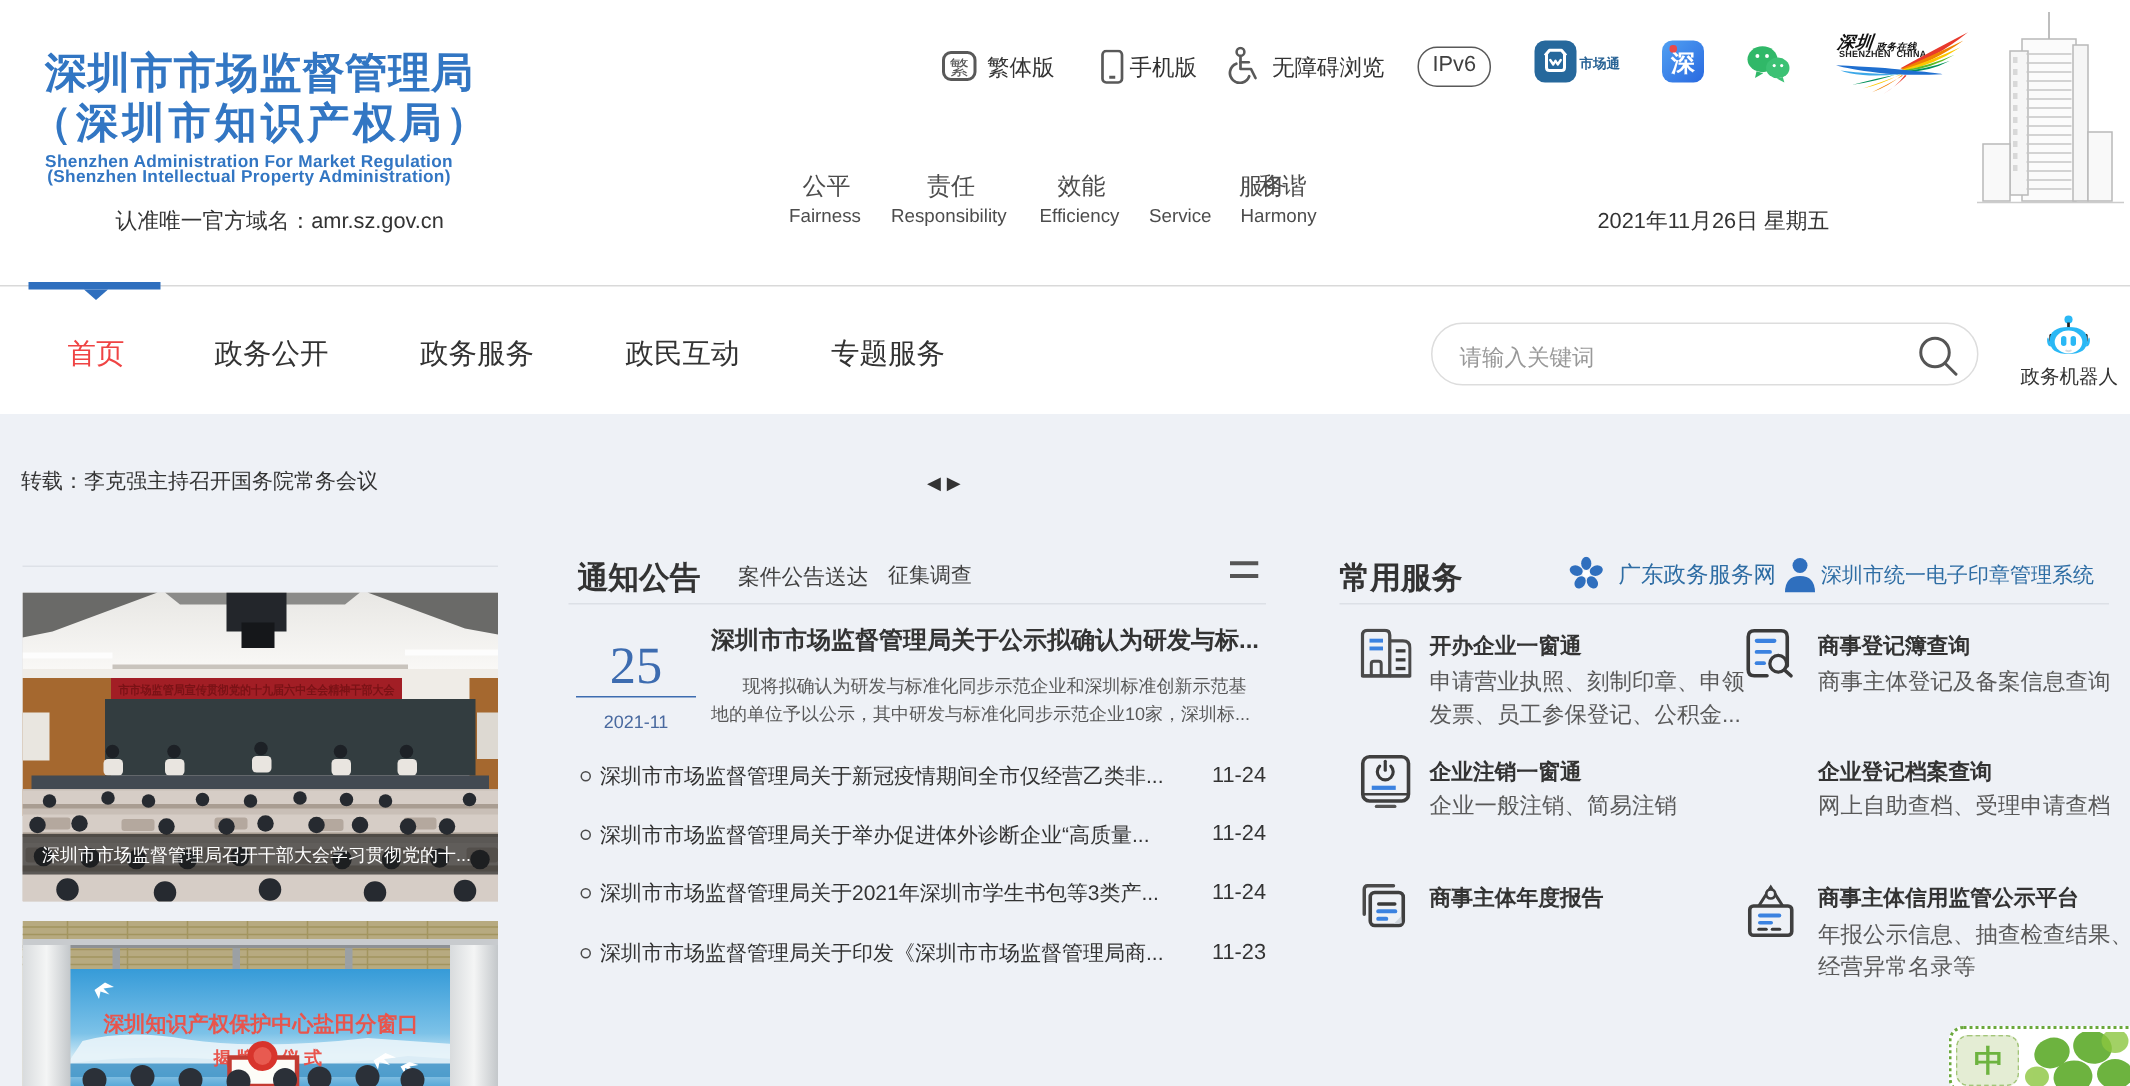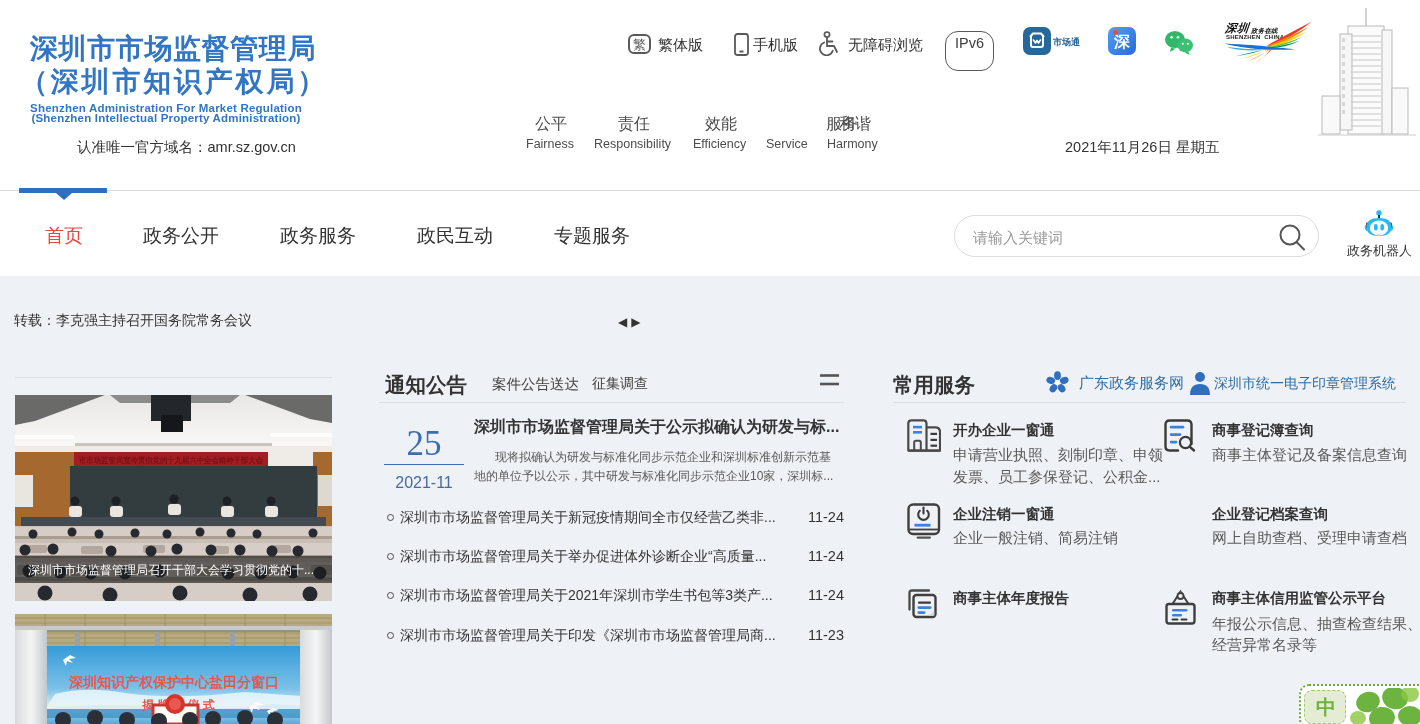--- a/index.html
+++ b/index.html
@@ -29,21 +29,21 @@
 .contentbg { left:0; top:276px; width:1420px; height:448px; background:#eef1f6; }
 .ticker { left:14px; top:312px; font-size:14px; color:#333; }
 .tickarrows { left:618px; top:315px; font-size:12px; color:#333; letter-spacing:4px;}
 .colhr { top:377px; height:1px; background:#dde1e7; }
 
 .sec-title { top:371px; font-size:20.5px; font-weight:bold; color:#333; }
 .sec-tab { top:375px; font-size:14.5px; color:#404040; }
 .sechr { top:402px; height:1px; background:#dce0e6; }
 .d25 { left:384px; top:424px; width:80px; text-align:center; font-family:"Liberation Serif",serif; font-size:35px; color:#3d6cb0; }
 .d25line { left:384px; top:463.5px; width:80px; height:1.6px; background:#3d6cb0; }
-.d25m { left:384px; top:474px; width:80px; text-align:center; font-size:16px; color:#49699f; }
+.d25m { left:384px; top:474px; width:80px; text-align:center; font-size:12px; color:#49699f; }
 .nhead { left:474px; top:417px; font-size:16px; font-weight:bold; color:#333; white-space:nowrap;}
 .nsum { left:474px; top:448px; width:364px; font-size:12px; color:#595959; line-height:18.7px; text-indent:21px;}
 .nitem { left:387px; top:0; width:457px; font-size:14px; color:#333; white-space:nowrap;}
 .bul { display:inline-block; width:7px; height:7px; border:1.3px solid #4a4a4a; border-radius:50%; margin-right:6px; vertical-align:1px; box-sizing:border-box;}
 .ndate { font-size:14.5px; color:#333; position:absolute; right:0; top:0;}
 
 .svc-t { top:421px; font-size:14.5px; font-weight:bold; color:#333; }
 .svc-d { font-size:15px; color:#595959; line-height:22px; }
 .bluelink { font-size:15px; color:#2e6da4; white-space:nowrap; }
 </style>
@@ -63,21 +63,21 @@
       <rect x="6.5" y="17.5" width="4" height="2" fill="#595959"></rect>
     </svg>
   <div class="abs util" style="left:753px;">手机版</div>
   <svg class="abs" style="left:817px;top:31px;" width="26" height="25" viewBox="0 0 26 25">
       <circle cx="10" cy="3.6" r="2.6" fill="none" stroke="#595959" stroke-width="1.7"></circle>
       <path d="M10 7 L10 15 L17 15 L20 21" fill="none" stroke="#595959" stroke-width="1.8" stroke-linecap="round" stroke-linejoin="round"></path>
       <path d="M10 10.5 L15.5 10.5" stroke="#595959" stroke-width="1.8" stroke-linecap="round"></path>
       <path d="M7.2 11.5 A6.6 6.6 0 1 0 15.8 19.8" fill="none" stroke="#595959" stroke-width="1.8" stroke-linecap="round"></path>
     </svg>
   <div class="abs util" style="left:848px;">无障碍浏览</div>
-  <div class="abs" style="left:945px;top:31px;width:49px;height:40px;border:1.5px solid #595959;border-radius:13px;text-align:center;font-size:14.5px;color:#404040;line-height:22px;">IPv6</div>
+  <div class="abs" style="left:945px;top:31px;width:49px;height:27px;border:1.5px solid #595959;border-radius:13px;text-align:center;font-size:14.5px;color:#404040;line-height:22px;">IPv6</div>
 
   <div class="abs" style="left:1023px;top:27px;width:28px;height:28px;background:#26689c;border-radius:7px;"></div>
   <svg class="abs" style="left:1023px;top:27px;" width="28" height="28" viewBox="0 0 28 28">
       <path d="M8 9 L8 18 Q8 20 10 20 L18 20 Q20 20 20 18 L20 9" fill="none" stroke="#fff" stroke-width="2"></path>
       <path d="M7 10 L10 6.5 L18 6.5 L21 10" fill="none" stroke="#fff" stroke-width="2" stroke-linejoin="round"></path>
       <path d="M10.5 13 L12.5 16 L14 13.5 L15.5 16 L17.5 13" fill="none" stroke="#fff" stroke-width="1.6" stroke-linecap="round" stroke-linejoin="round"></path>
     </svg>
   <div class="abs" style="left:1053px;top:36px;font-size:9px;font-weight:bold;color:#2a6496;">市场通</div>
 
   <div class="abs" style="left:1108px;top:27px;width:28px;height:28px;background:linear-gradient(135deg,#51a0f2,#2969e0);border-radius:7px;"></div>

